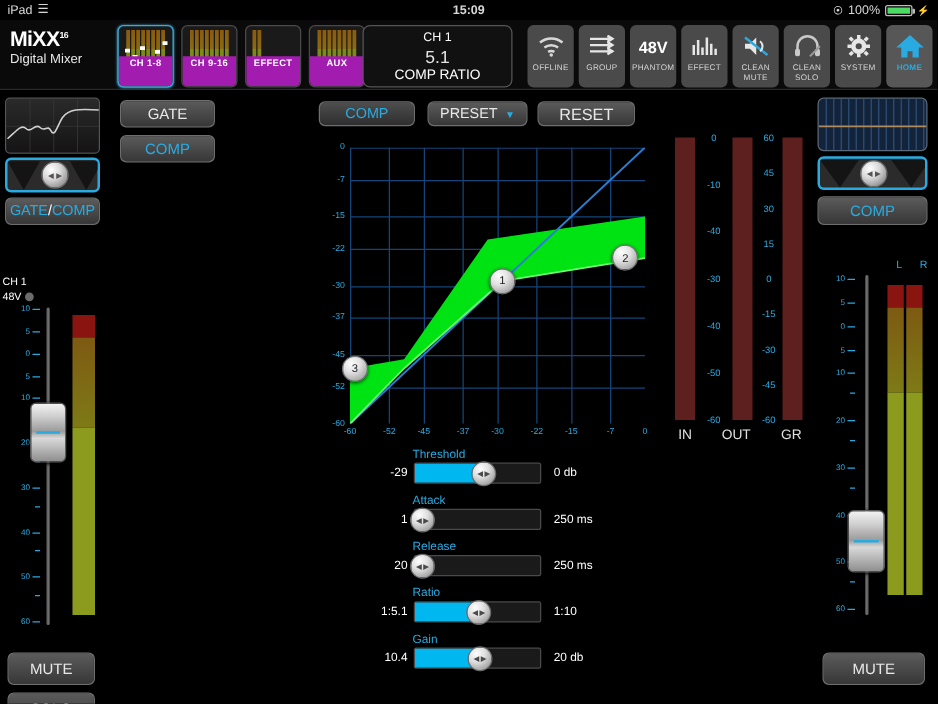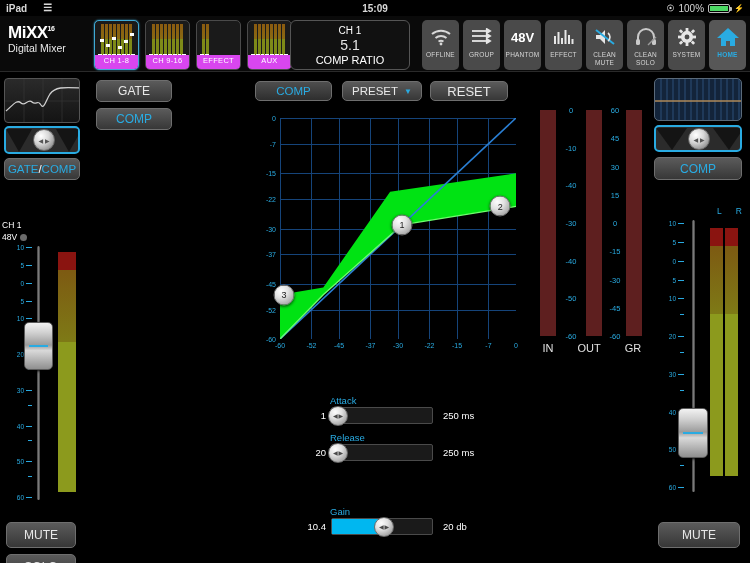--- a/index.html
+++ b/index.html
@@ -11,21 +11,21 @@
     overflow: hidden;
     position: relative;
   }
 
   
   .statusbar {
     position: absolute; top: 0; left: 0; width: 750px; height: 16px;
     background: #000; font-size: 10px; color: #d8d8d8;
     display: flex; align-items: center;
   }
-  .sb-left { position: absolute; left: 6px; display: flex; gap: 16px; font-weight: bold; }
+  .sb-left { position: absolute; left: 6px; display: flex; gap: 4px; }
   .sb-center { position: absolute; left: 0; width: 750px; text-align: center; font-weight: bold; font-size: 10px; }
   .sb-right { position: absolute; right: 6px; display: flex; align-items: center; gap: 4px; font-size: 10px; }
   .wifi-glyph { font-size: 10px; line-height: 1; }
   .batt {
     width: 22px; height: 9px; border: 1px solid #bdbdbd; border-radius: 2px;
     position: relative; display: inline-block;
   }
   .batt::after {
     content:''; position: absolute; right: -3px; top: 2px;
     width: 2px; height: 4px; background: #bdbdbd; border-radius: 0 1px 1px 0;
@@ -51,22 +51,22 @@
     width: 45px; height: 50px; background: #1a1a1a; border: 1px solid #4a4a4a;
     border-radius: 5px; position: relative; overflow: hidden; padding: 3px 2px 0 2px;
   }
   .chthumb.sel { border-color: #3fa9d4; box-shadow: 0 0 2px #3fa9d4; }
   .chthumb .bars { display:flex; gap:1px; height: 33px; justify-content:center; align-items:flex-end; }
   .chthumb .bars span {
     width: 3px; height: 100%;
     background: linear-gradient(to bottom, #8a5a10 0%, #8a6a12 45%, #7e8a18 45%, #7e8a18 100%);
   }
   .chthumb .lbl {
-    position: absolute; bottom:0; left:0; right:0; height: 14px; line-height: 12px;
-    background: #d946ef; color:#fff; font-size: 7.5px; text-align:center; font-weight:normal;
+    position: absolute; bottom:0; left:0; right:0; height: 24px; line-height: 12px;
+    background: #a21caf; color:#fff; font-size: 7.5px; text-align:center; font-weight:bold;
     letter-spacing: 0.3px;
   }
   .chthumb .dots { position:absolute; bottom:12px; left:3px; right:3px; height: 3px; display:flex; gap:1px; }
   .chthumb .dots i { flex:1; background:#fff; height:3px; display:block; }
   .peakdot { position:absolute; width:4px; height:3px; background:#fff; }
 
   
   .readout {
     position: absolute; left: 290px; top: 4px; width: 120px; height: 50px;
     background: #111; border: 1px solid #555; border-radius: 6px;
@@ -635,40 +635,62 @@
       <div style="top: 197.75px;">-45</div>
       <div style="top: 226px;">-60</div>
     </div>
   <div class="mcol" style="left:96px"></div>
   <div class="mname" style="left:3px">IN</div>
   <div class="mname" style="left:44px">OUT</div>
   <div class="mname" style="left:88px">GR</div>
 </div>
 
 <div class="sliders" id="sliders">
+    <div class="srow" style="top: 0px;">
+      <div class="cap">Threshold</div>
+      <div class="line">
+        <div class="lv">-29</div>
+        <div class="track">
+          <div class="fill" style="width: 55%;"></div>
+          <div class="kn" style="left: 55%;"></div>
+        </div>
+        <div class="rv">0 db</div>
+      </div>
+    </div>
     <div class="srow" style="top: 37px;">
       <div class="cap">Attack</div>
       <div class="line">
         <div class="lv">1</div>
         <div class="track">
           <div class="fill" style="width: 4%;"></div>
           <div class="kn" style="left: 6%;"></div>
         </div>
         <div class="rv">250 ms</div>
       </div>
     </div>
     <div class="srow" style="top: 74px;">
       <div class="cap">Release</div>
       <div class="line">
         <div class="lv">20</div>
         <div class="track">
           <div class="fill" style="width: 3%;"></div>
           <div class="kn" style="left: 6%;"></div>
         </div>
         <div class="rv">250 ms</div>
+      </div>
+    </div>
+    <div class="srow" style="top: 111px;">
+      <div class="cap">Ratio</div>
+      <div class="line">
+        <div class="lv">1:5.1</div>
+        <div class="track">
+          <div class="fill" style="width: 51%;"></div>
+          <div class="kn" style="left: 51%;"></div>
+        </div>
+        <div class="rv">1:10</div>
       </div>
     </div>
     <div class="srow" style="top: 148px;">
       <div class="cap">Gain</div>
       <div class="line">
         <div class="lv">10.4</div>
         <div class="track">
           <div class="fill" style="width: 52%;"></div>
           <div class="kn" style="left: 52%;"></div>
         </div>

